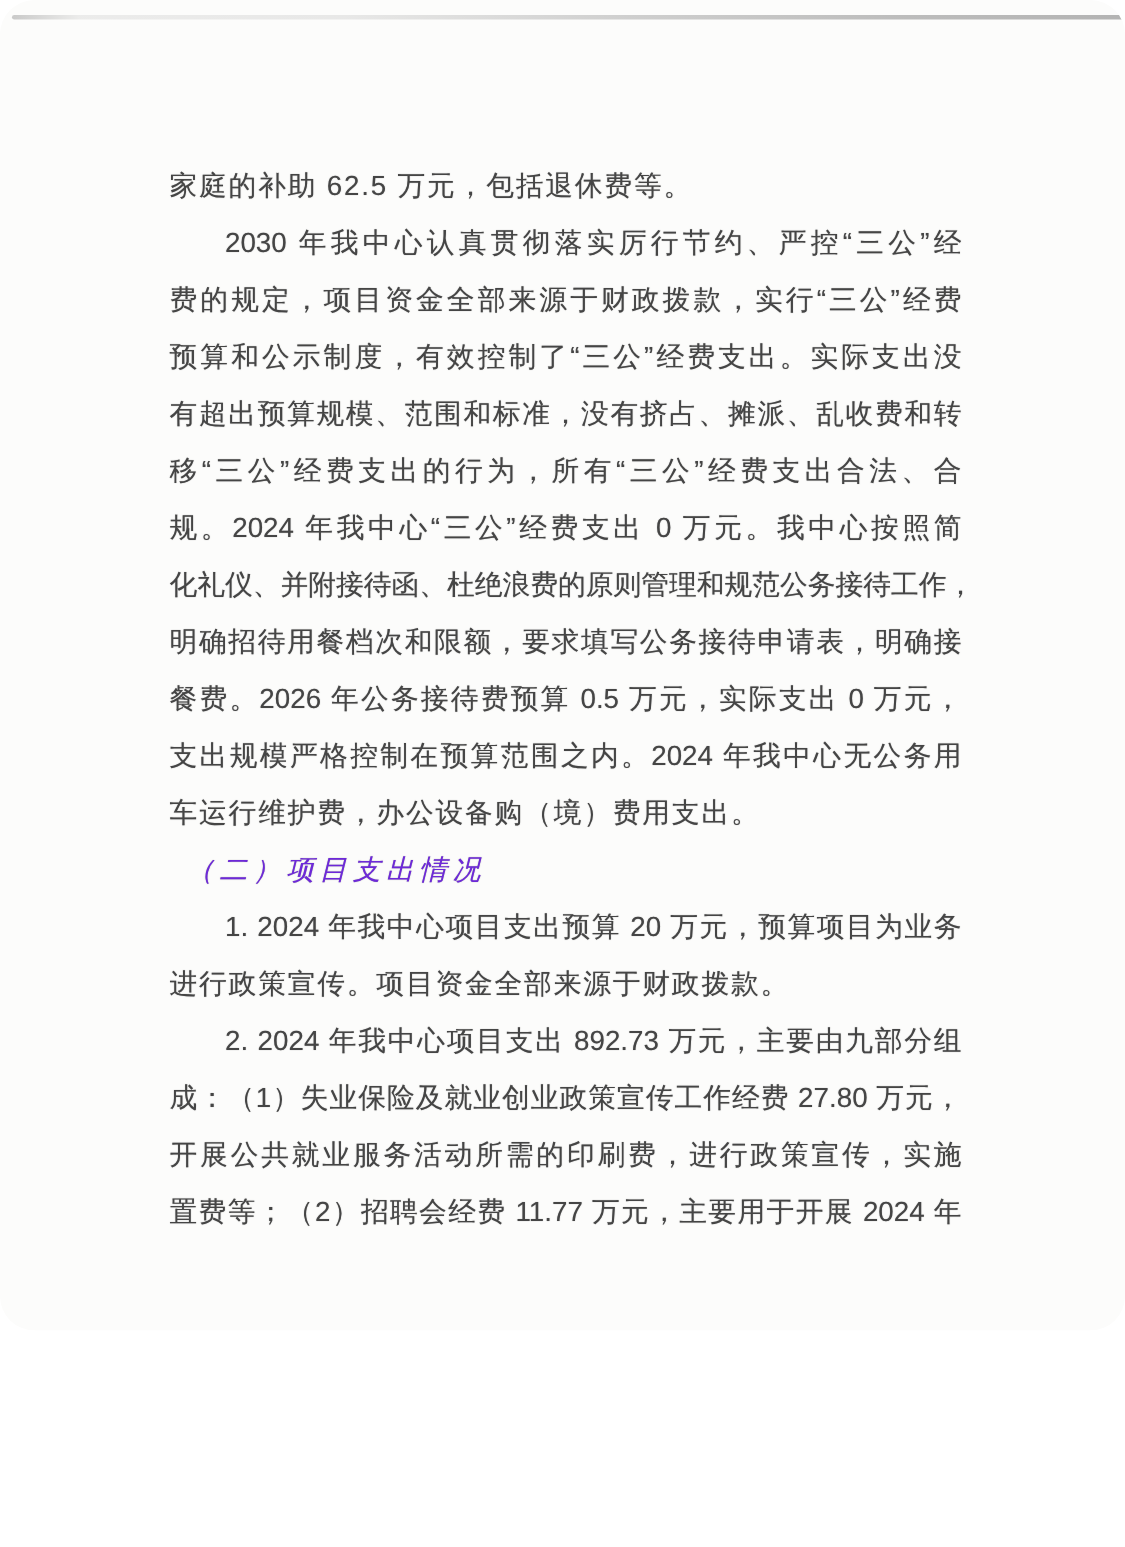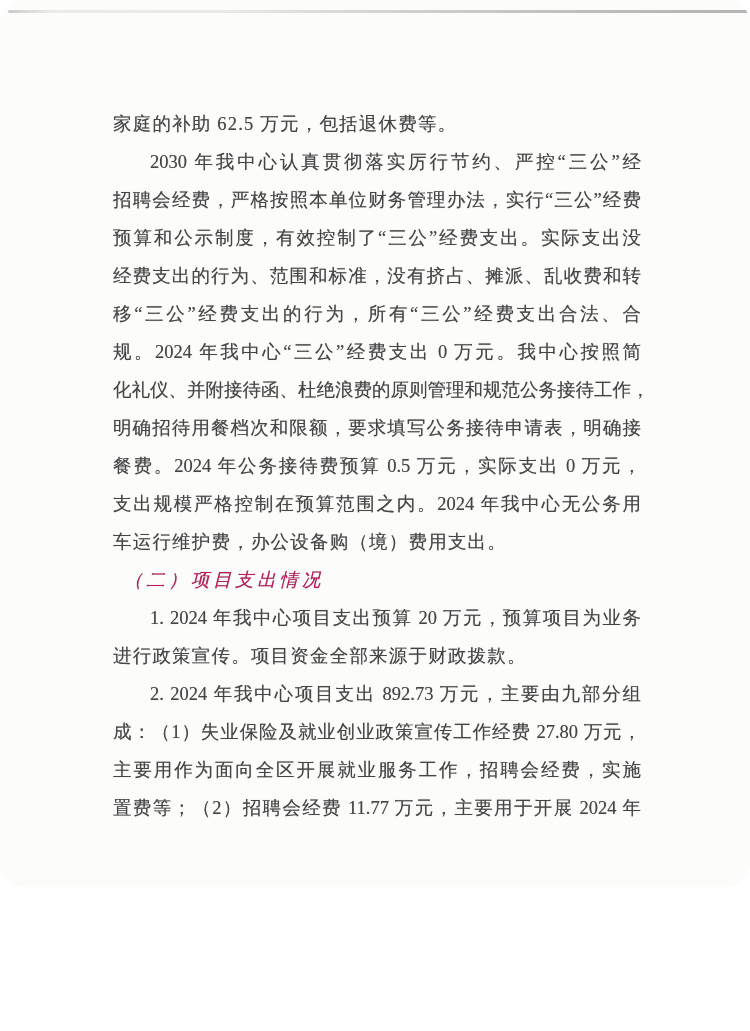--- a/index.html
+++ b/index.html
@@ -6,21 +6,21 @@
     margin: 0;
     padding: 0;
     background: #ffffff;
   }
   .page {
     position: relative;
     width: 750px;
     height: 887px;
     background: #fcfcfb;
     overflow: hidden;
-    font-family: Liberation Serif, serif;
+    font-family: Liberation Sans, sans-serif;
     color: #454545;
     border-radius: 23px;
   }
   
   .scan-line {
     position: absolute;
     top: 10px;
     left: 8px;
     right: 0;
     height: 3px;
@@ -48,21 +48,21 @@
     text-shadow: 0 0 0.7px rgba(80, 80, 80, 0.55);
   }
   .line.fill {
     letter-spacing: normal;
     text-align: justify;
     text-align-last: justify;
   }
   .line.heading {
     font-style: italic;
     letter-spacing: 0.2em;
-    color: #be185d;
+    color: #6d28d9;
   }
   .page-number {
     position: absolute;
     top: 946px;
     left: 604px;
     font-size: 16.5px;
     letter-spacing: 1.5px;
     word-spacing: 6px;
     color: #505050;
     text-shadow: 0 0 0.7px rgba(90, 90, 90, 0.5);
@@ -78,34 +78,34 @@
   .smudge.s2 { left: 150px; top: 1008px; width: 120px; height: 10px; }
 </style>
 </head>
 <body>
 
 <div class="page">
   <div class="scan-line"></div>
   <div class="doc-body">
       <div class="line body">家庭的补助 62.5 万元，包括退休费等。</div>
       <div class="line body fill" style="text-indent: 2em;">2030 年我中心认真贯彻落实厉行节约、严控“三公”经</div>
-      <div class="line body fill">招聘会经费，严格按照本单位财务管理办法，实行“三公”经费</div>
+      <div class="line body fill">费的规定，项目资金全部来源于财政拨款，实行“三公”经费</div>
       <div class="line body fill">预算和公示制度，有效控制了“三公”经费支出。实际支出没</div>
-      <div class="line body fill">经费支出的行为、范围和标准，没有挤占、摊派、乱收费和转</div>
+      <div class="line body fill">有超出预算规模、范围和标准，没有挤占、摊派、乱收费和转</div>
       <div class="line body fill">移“三公”经费支出的行为，所有“三公”经费支出合法、合</div>
       <div class="line body fill">规。2024 年我中心“三公”经费支出 0 万元。我中心按照简</div>
       <div class="line body fill">化礼仪、并附接待函、杜绝浪费的原则管理和规范公务接待工作，</div>
       <div class="line body fill">明确招待用餐档次和限额，要求填写公务接待申请表，明确接</div>
-      <div class="line body fill">餐费。2024 年公务接待费预算 0.5 万元，实际支出 0 万元，</div>
+      <div class="line body fill">餐费。2026 年公务接待费预算 0.5 万元，实际支出 0 万元，</div>
       <div class="line body fill">支出规模严格控制在预算范围之内。2024 年我中心无公务用</div>
       <div class="line body">车运行维护费，办公设备购（境）费用支出。</div>
       <div class="line heading" style="text-indent: 0.6em;">（二）项目支出情况</div>
       <div class="line body fill" style="text-indent: 2em;">1. 2024 年我中心项目支出预算 20 万元，预算项目为业务</div>
       <div class="line body">进行政策宣传。项目资金全部来源于财政拨款。</div>
       <div class="line body fill" style="text-indent: 2em;">2. 2024 年我中心项目支出 892.73 万元，主要由九部分组</div>
       <div class="line body fill">成：（1）失业保险及就业创业政策宣传工作经费 27.80 万元，</div>
-      <div class="line body fill">主要用作为面向全区开展就业服务工作，招聘会经费，实施</div>
+      <div class="line body fill">开展公共就业服务活动所需的印刷费，进行政策宣传，实施</div>
       <div class="line body fill">置费等；（2）招聘会经费 11.77 万元，主要用于开展 2024 年</div>
     </div>
   <div class="page-number">— 3 —</div>
   <div class="smudge s1"></div>
   <div class="smudge s2"></div>
 </div>
 
 </body></html>

